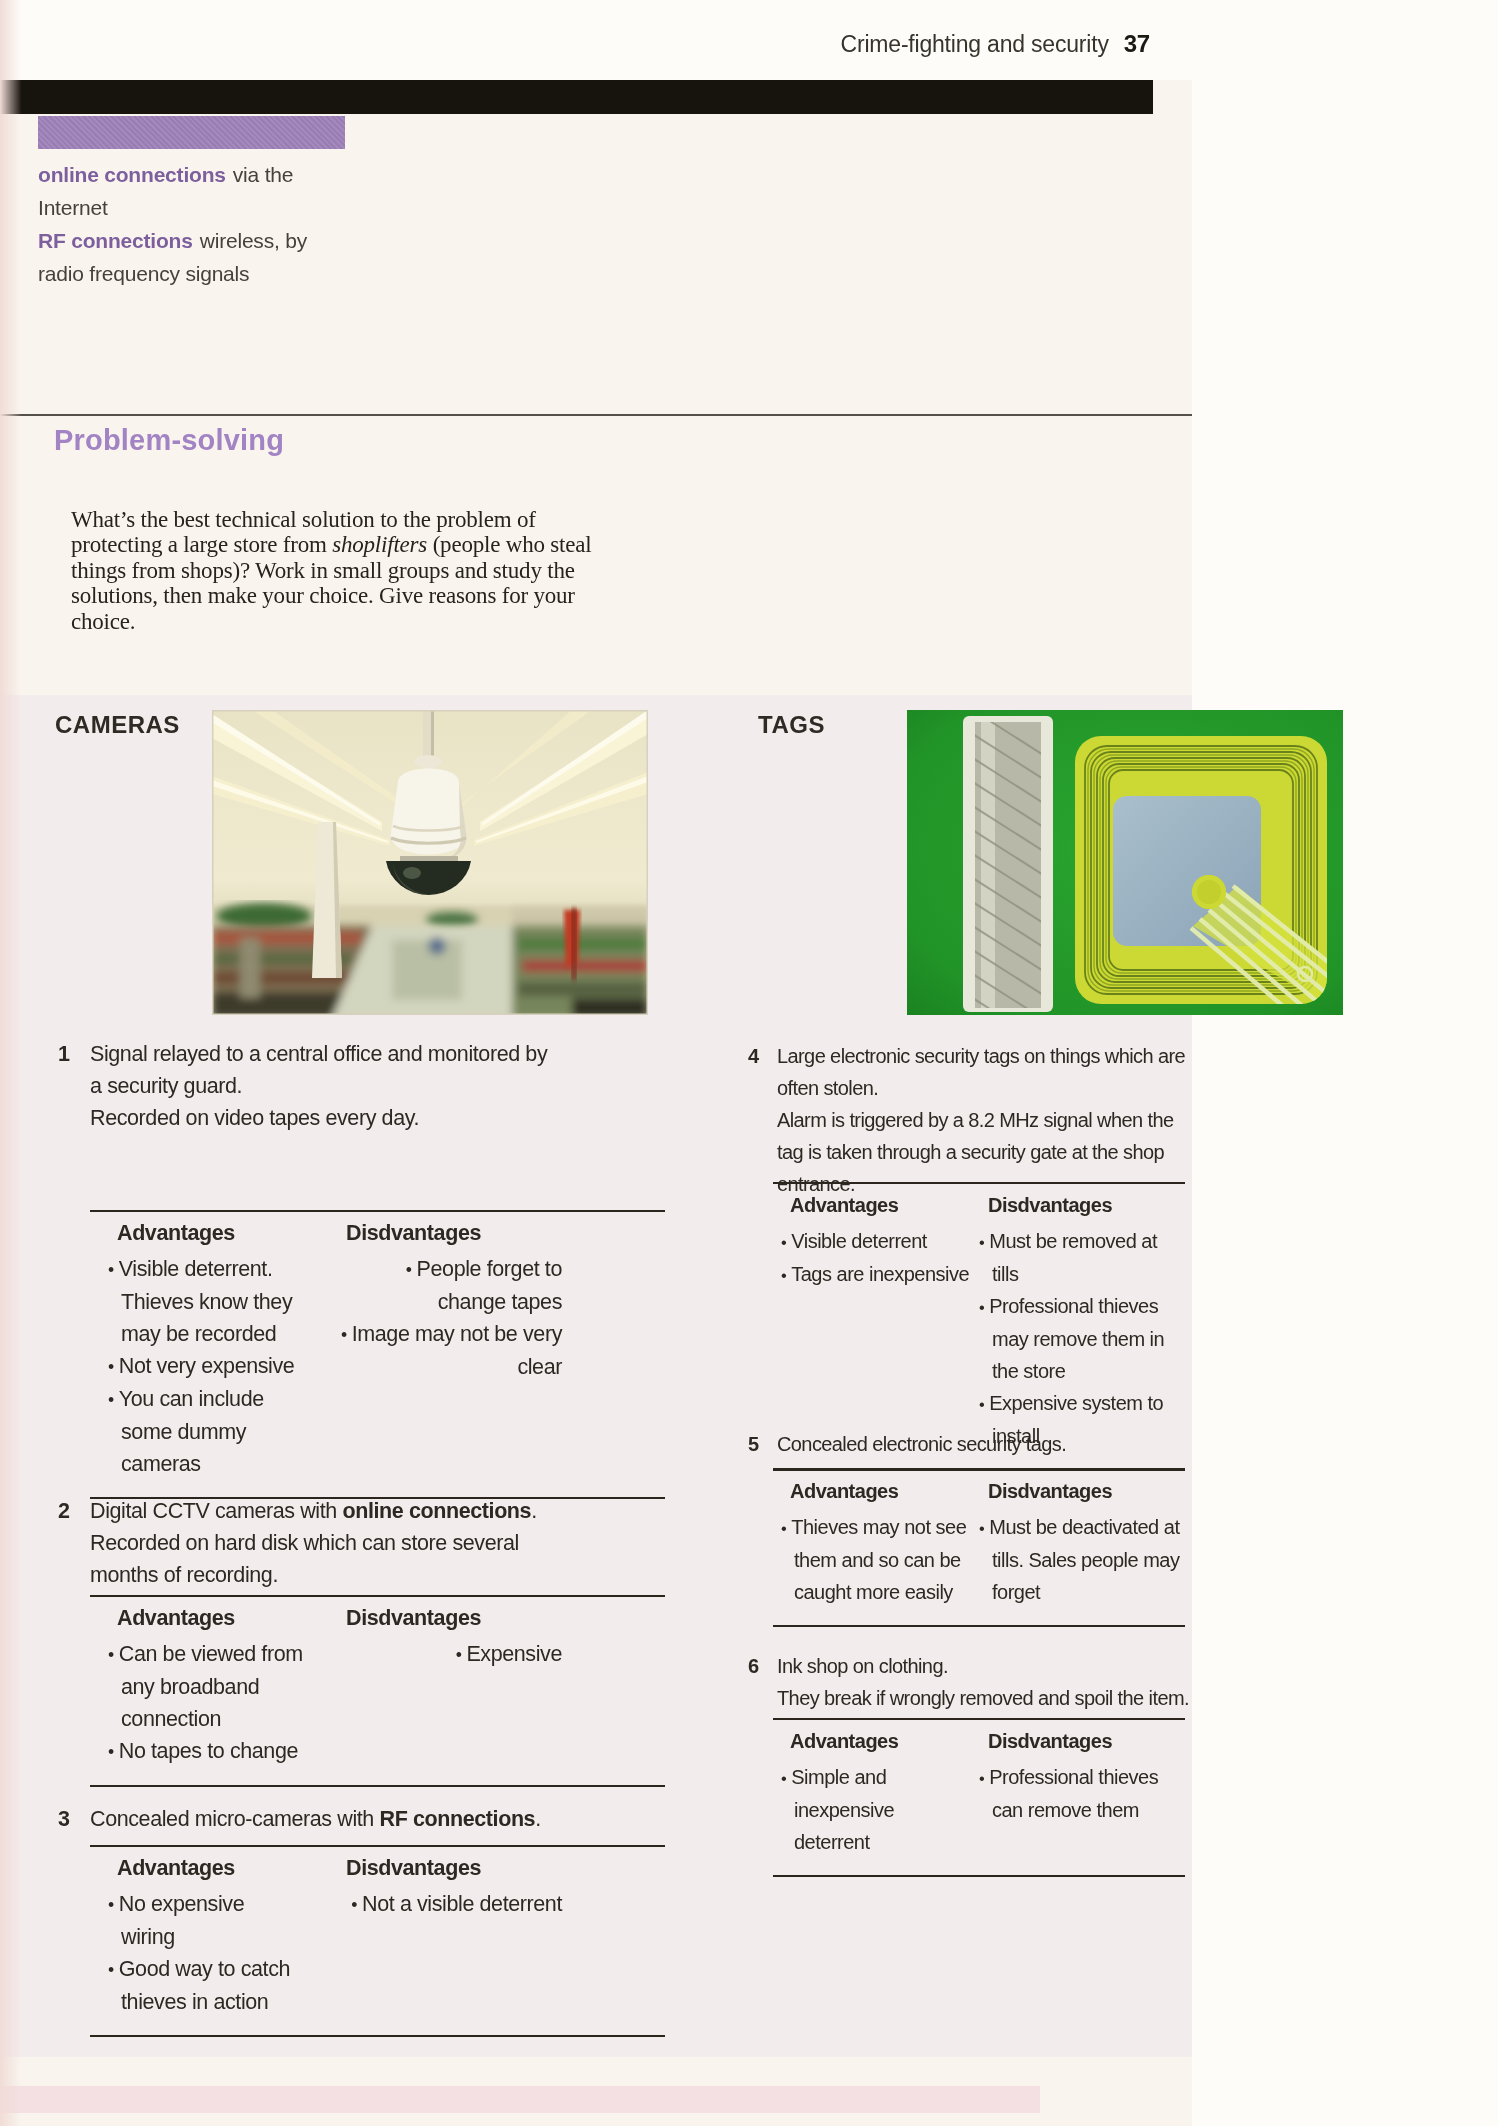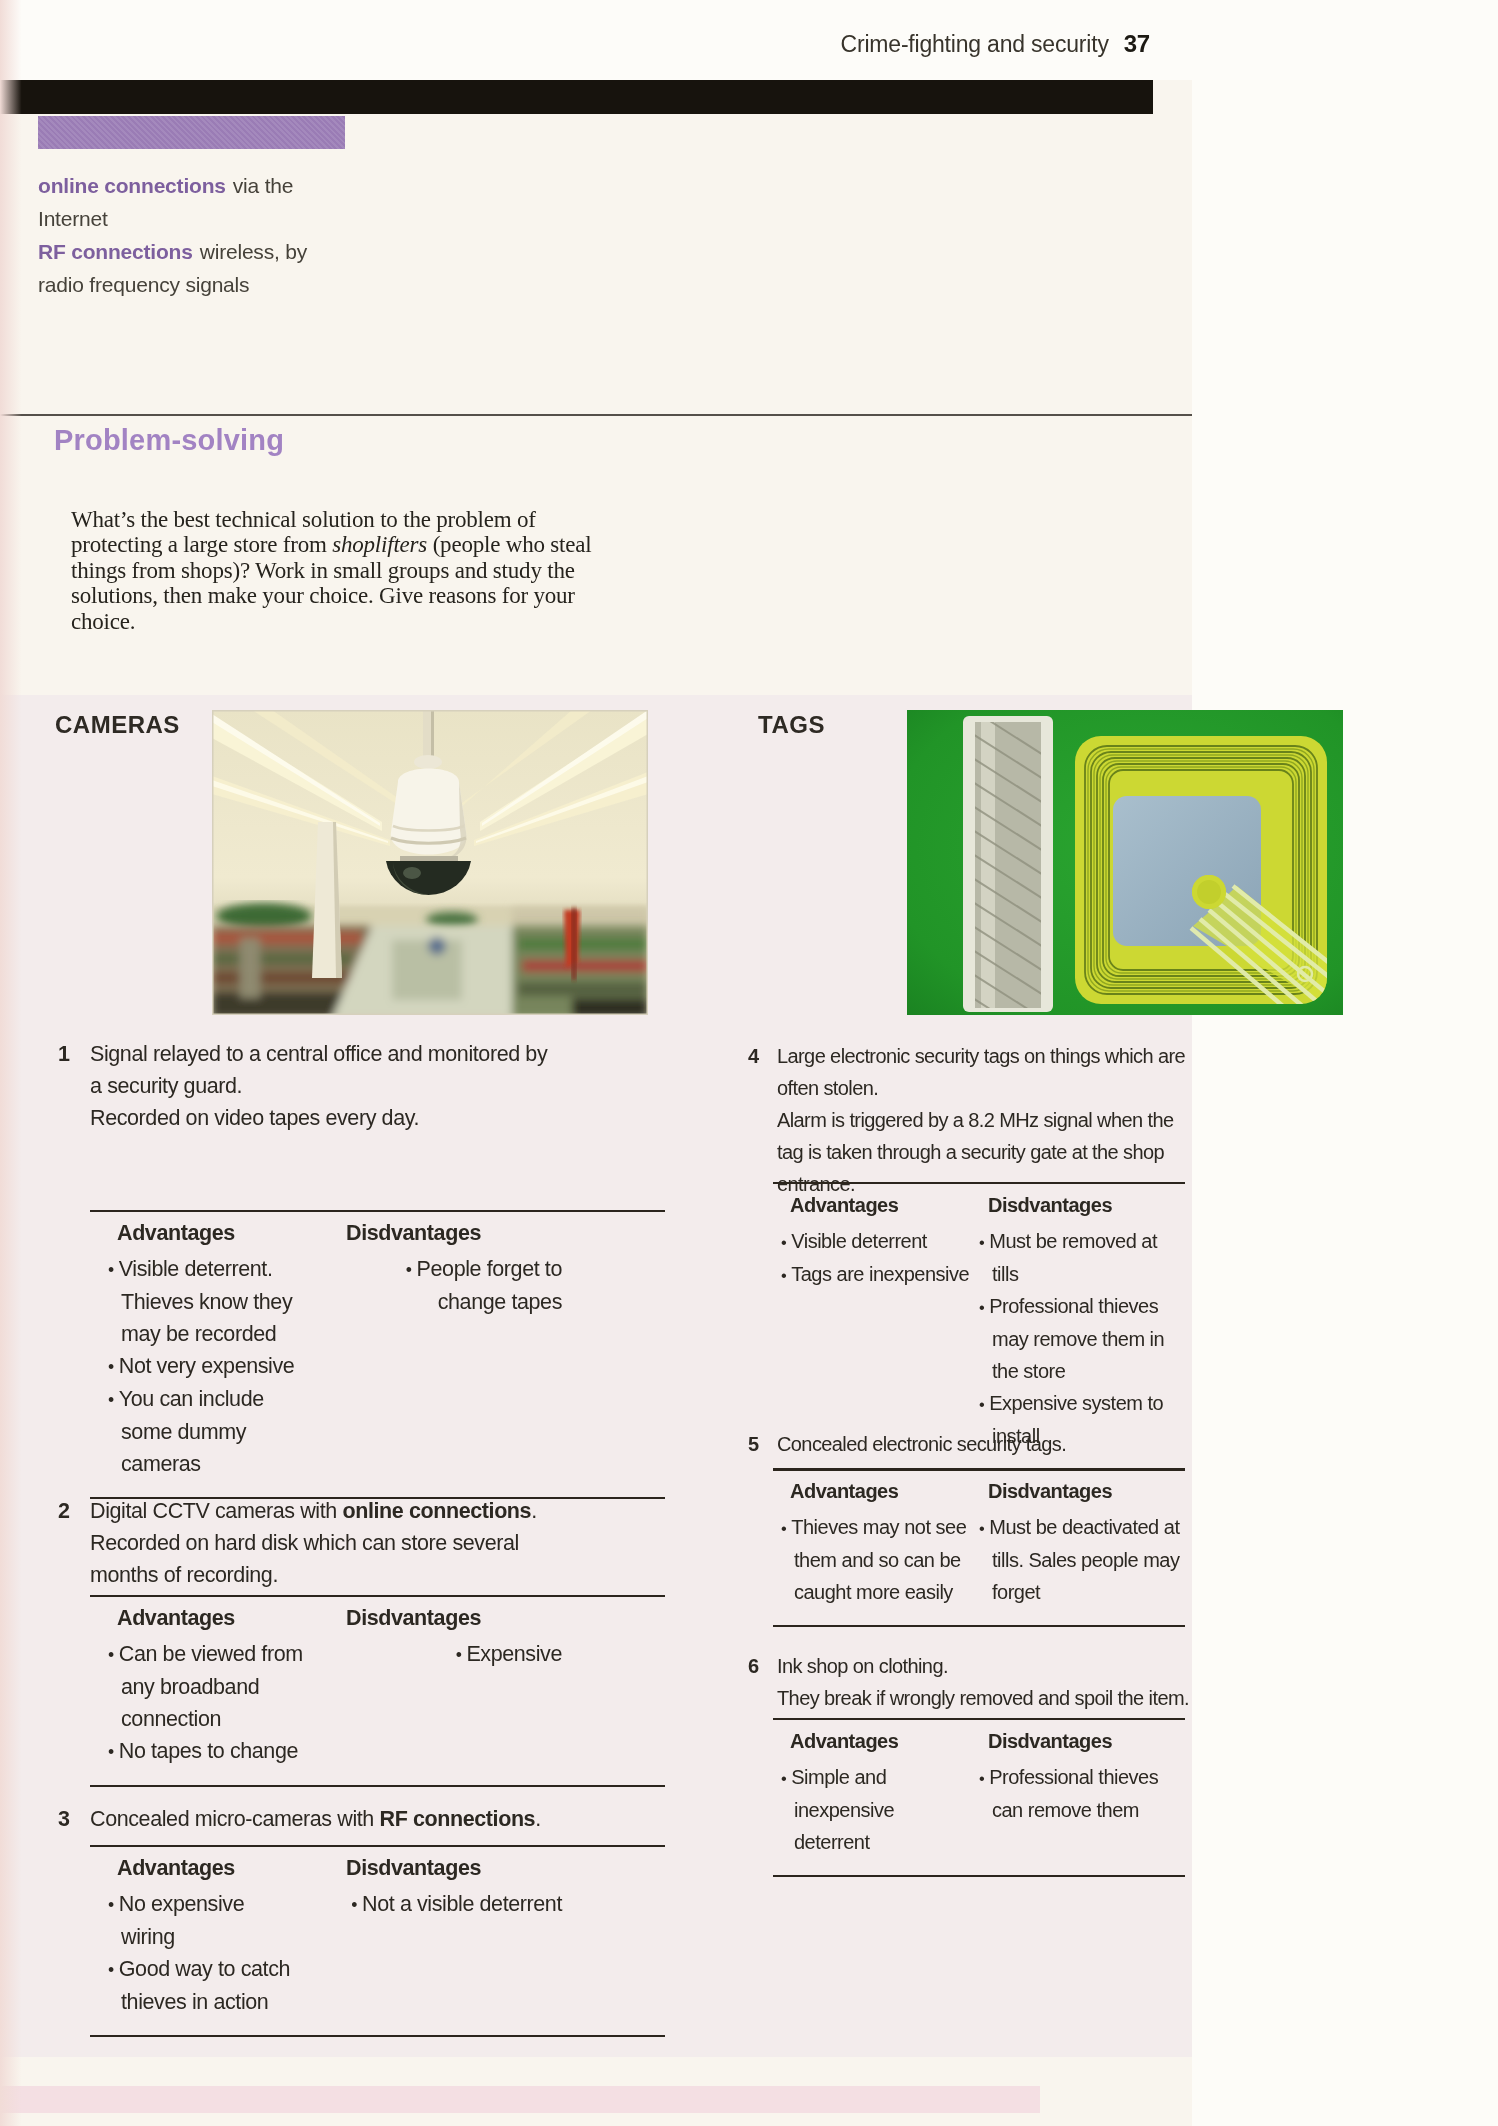--- a/index.html
+++ b/index.html
@@ -17,21 +17,21 @@
                 background:linear-gradient(90deg, #f1dcd7 0%, rgba(249,245,240,0) 90%); }
 
   .running-head { position:absolute; left:0; top:30px; width:1150px; text-align:right;
                   font-size:23px; color:#38342c; letter-spacing:-0.2px; z-index:5; }
   .running-head .pnum { font-weight:bold; font-size:24px; margin-left:15px; color:#1d1a14; }
 
   .black-bar { position:absolute; left:0; top:80px; width:1153px; height:34px; background:#17130d; z-index:5; }
   .purple-block { position:absolute; left:38px; top:116px; width:307px; height:33px; background:#9a7cb5; z-index:5;
                   background-image:repeating-linear-gradient(45deg, rgba(255,255,255,.10) 0 2px, rgba(0,0,0,0) 2px 4px); }
 
-  .vocab { position:absolute; left:38px; top:169px; width:320px; font-size:21px; line-height:33px;
+  .vocab { position:absolute; left:38px; top:158px; width:320px; font-size:21px; line-height:33px;
            color:#46423a; letter-spacing:-0.2px; z-index:5; }
   .vocab b { color:#7d5f9e; margin-right:7px; }
 
   .top-rule { position:absolute; left:0; top:414px; width:1192px; height:2px; background:#55504a; z-index:5; }
 
   .section-heading { position:absolute; left:54px; top:424px; margin:0; font-size:29px; font-weight:bold;
                      color:#a283c3; letter-spacing:0.2px; z-index:5; }
 
   .intro { position:absolute; left:55px; top:491px; width:524px; margin:16px;
            font-family:"Liberation Serif", serif; font-size:23px; line-height:25.4px;
@@ -264,20 +264,21 @@
       <ul>
         <li>Visible deterrent. Thieves know they may be recorded</li>
         <li>Not very expensive</li>
         <li>You can include some dummy cameras</li>
       </ul>
     </div>
     <div class="colb">
       <div class="thead">Disdvantages</div>
       <ul>
         <li>People forget to change tapes</li>
+        <li>Image may not be very clear</li>
       </ul>
     </div>
   </div>
 
   <div class="item left" style="top:1495px;">
     <span class="num">2</span>
     <div class="body">
       <div><span>Digital CCTV cameras with </span><b>online connections</b><span>.</span></div>
       <div>Recorded on hard disk which can store several months of recording.</div>
     </div>

